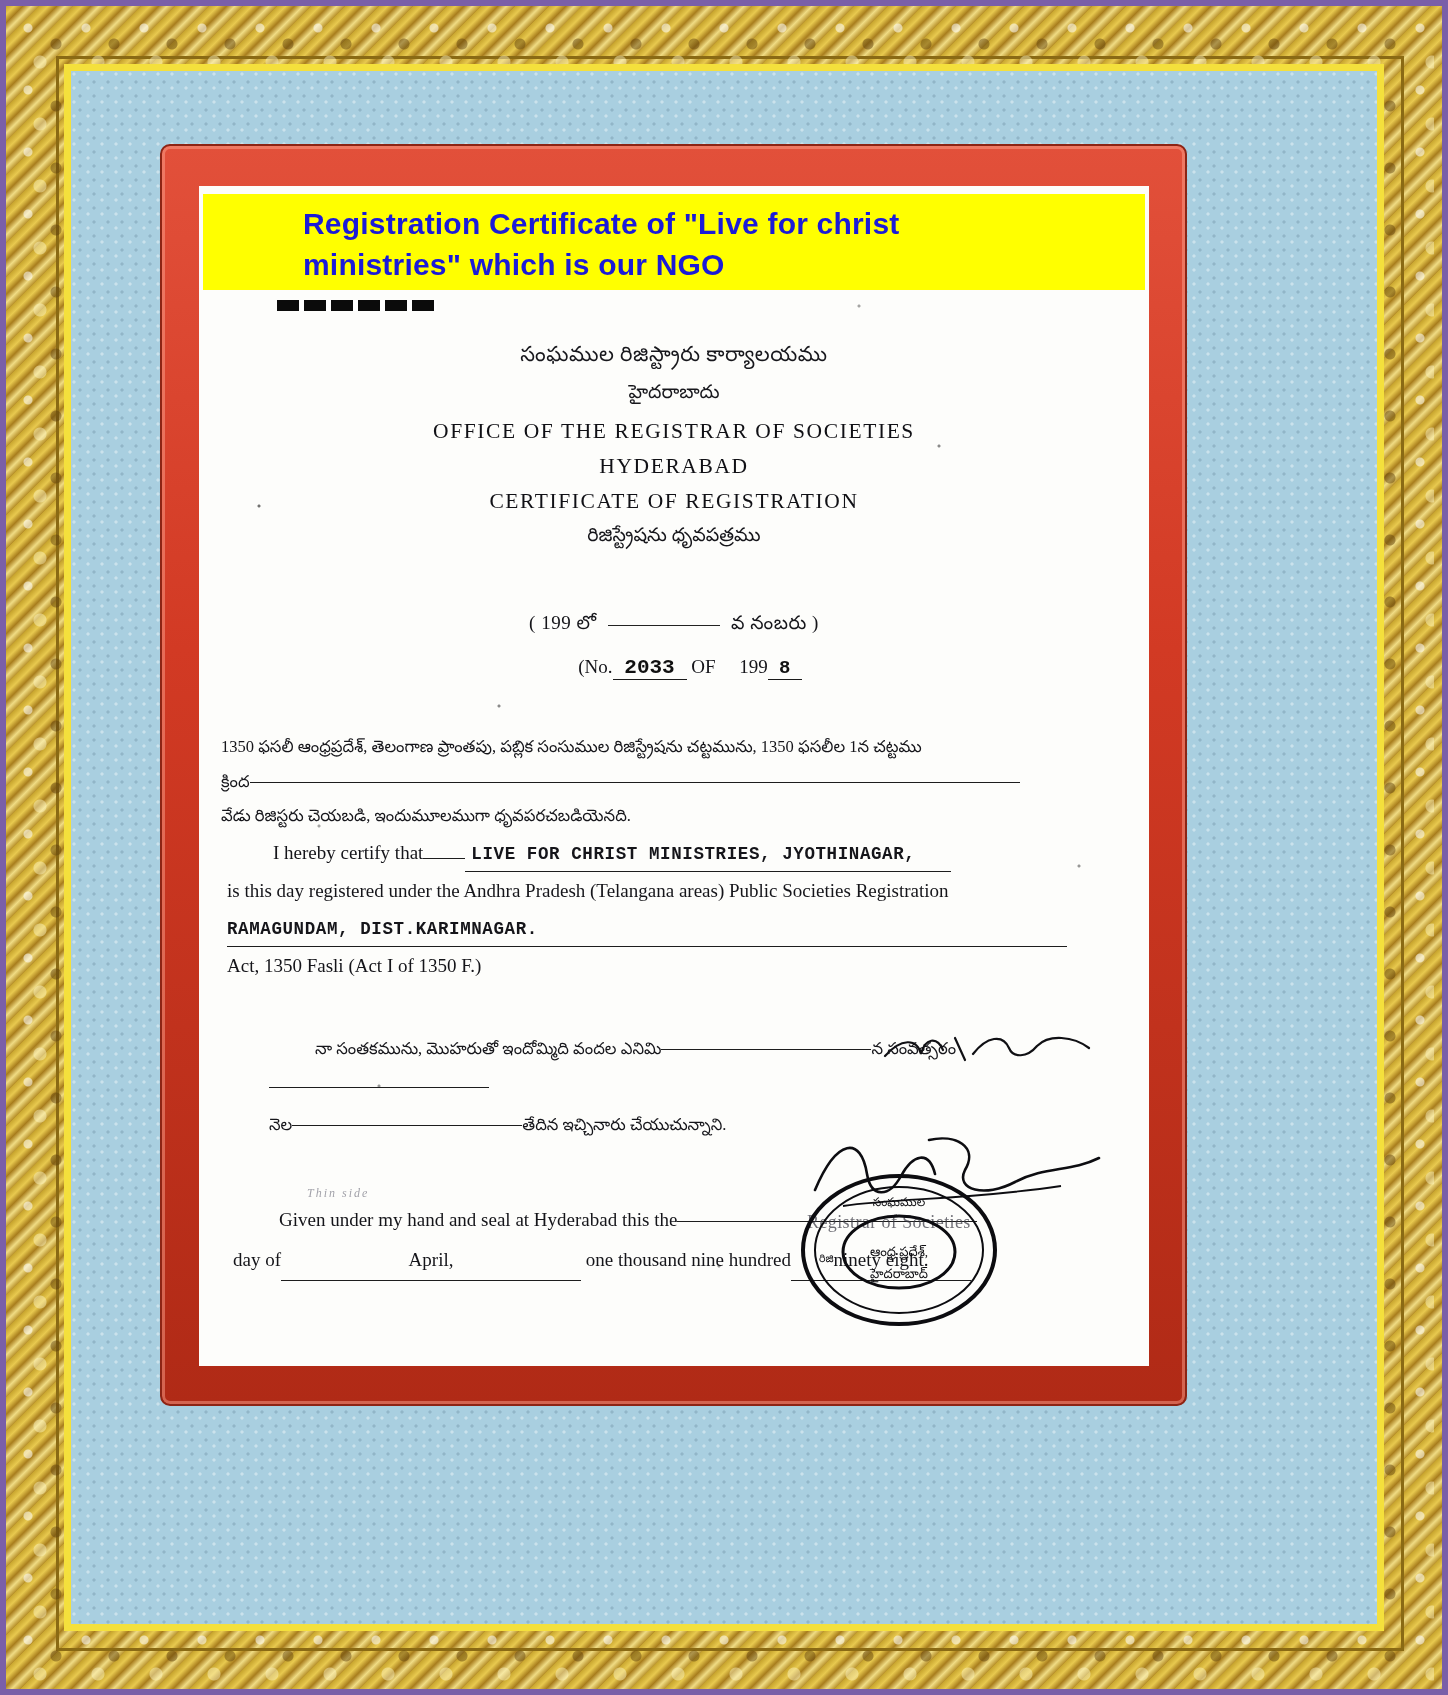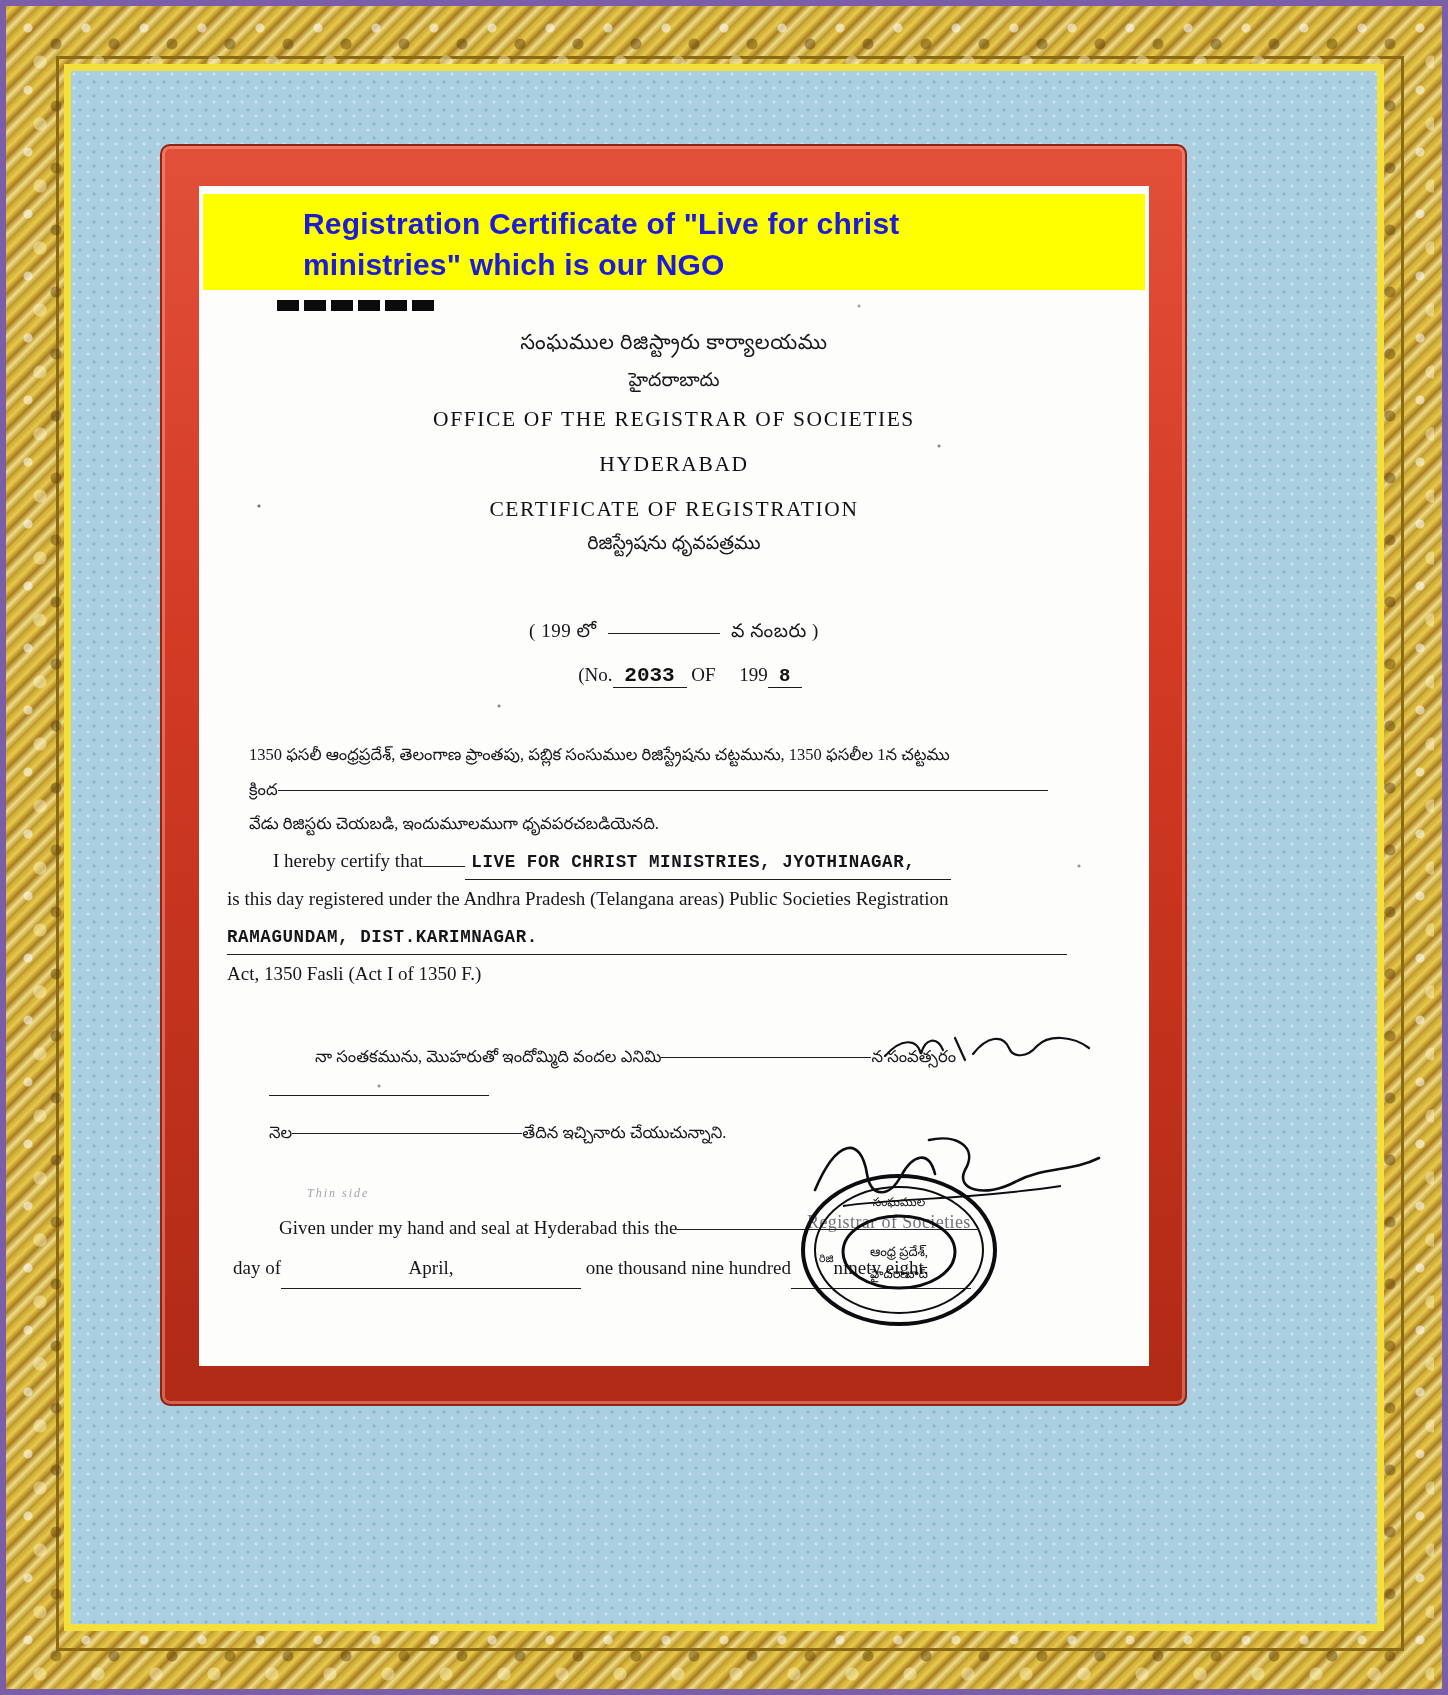--- a/index.html
+++ b/index.html
@@ -132,38 +132,38 @@
     left: 78px; top: 10px;
     width: 160px;
     height: 11px;
     background:
       repeating-linear-gradient(90deg, #0b0b0b 0 22px, #ffffff 22px 27px);
     font-size: 0;
   }
   .center { text-align: center; }
 
   .tel-1 {
-    margin-top: 40px;
+    margin-top: 52px;
     font-size: 21px;
     letter-spacing: .5px;
     color: #17171c;
   }
   .tel-2 {
     margin-top: 10px;
     font-size: 19px;
     color: #17171c;
   }
   .hdr-en {
     margin-top: 12px;
     font-size: 21.5px;
     font-weight: normal;
     letter-spacing: 1.6px;
     color: #101015;
   }
-  .hdr-en.small { margin-top: 20px; }
+  .hdr-en.small { margin-top: 10px; }
   .tel-3 {
     margin-top: 10px;
     font-size: 19px;
   }
 
   .year-line {
     margin-top: 62px;
     font-size: 19px;
     letter-spacing: .5px;
   }
@@ -193,21 +193,21 @@
   }
   .yr-suffix {
     display: inline-block;
     min-width: 34px;
     border-bottom: 1.6px solid #1a1a1a;
     text-align: center;
   }
 
   .para-tel {
     margin-top: 50px;
-    padding: 0 50px;
+    padding: 0 22px;
     font-size: 16.5px;
     line-height: 2.1;
     text-align: justify;
   }
   .rule-full {
     display: inline-block;
     border-bottom: 1.4px solid #1d1d1d;
     vertical-align: 4px;
   }
 

